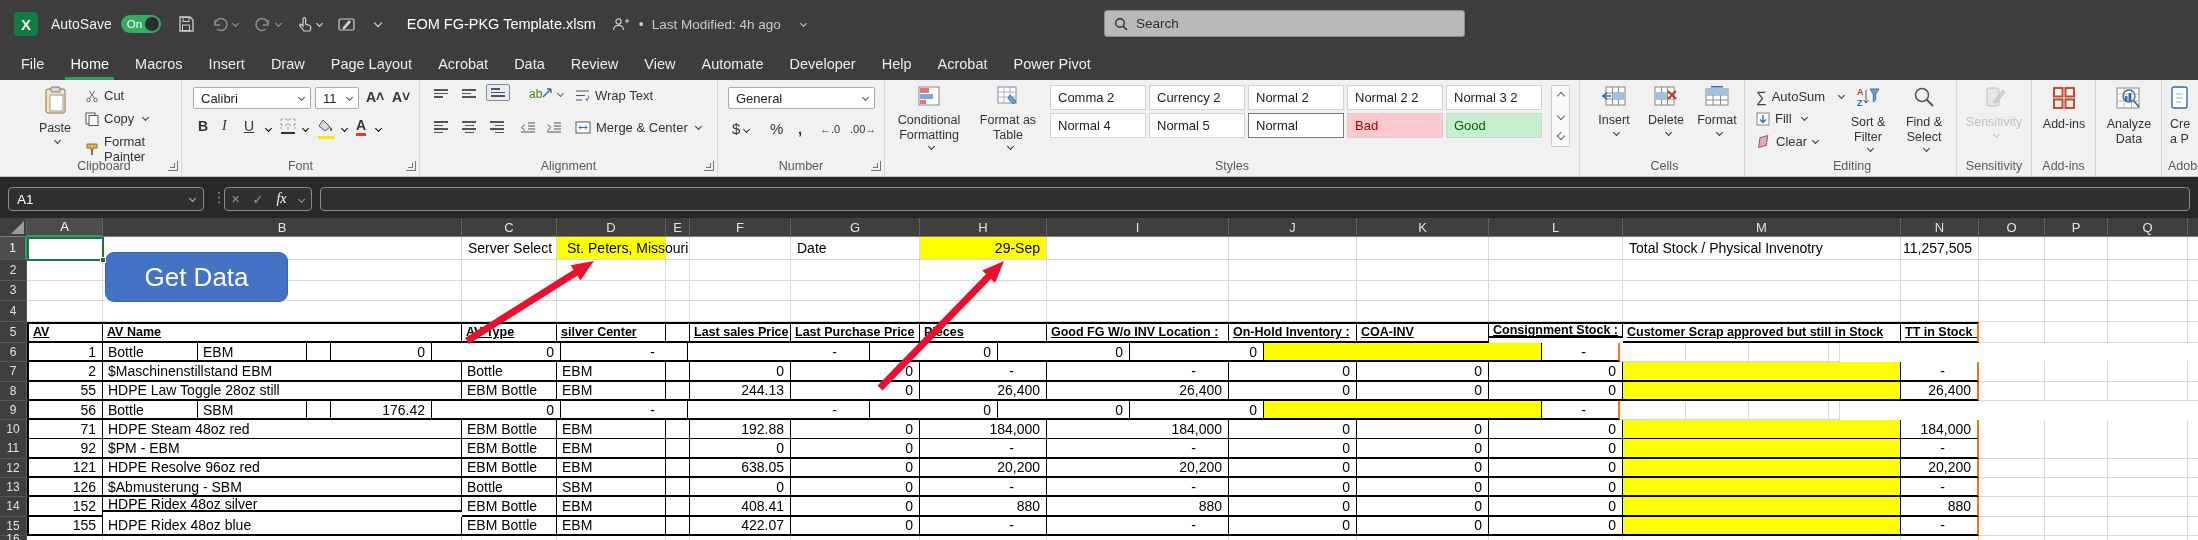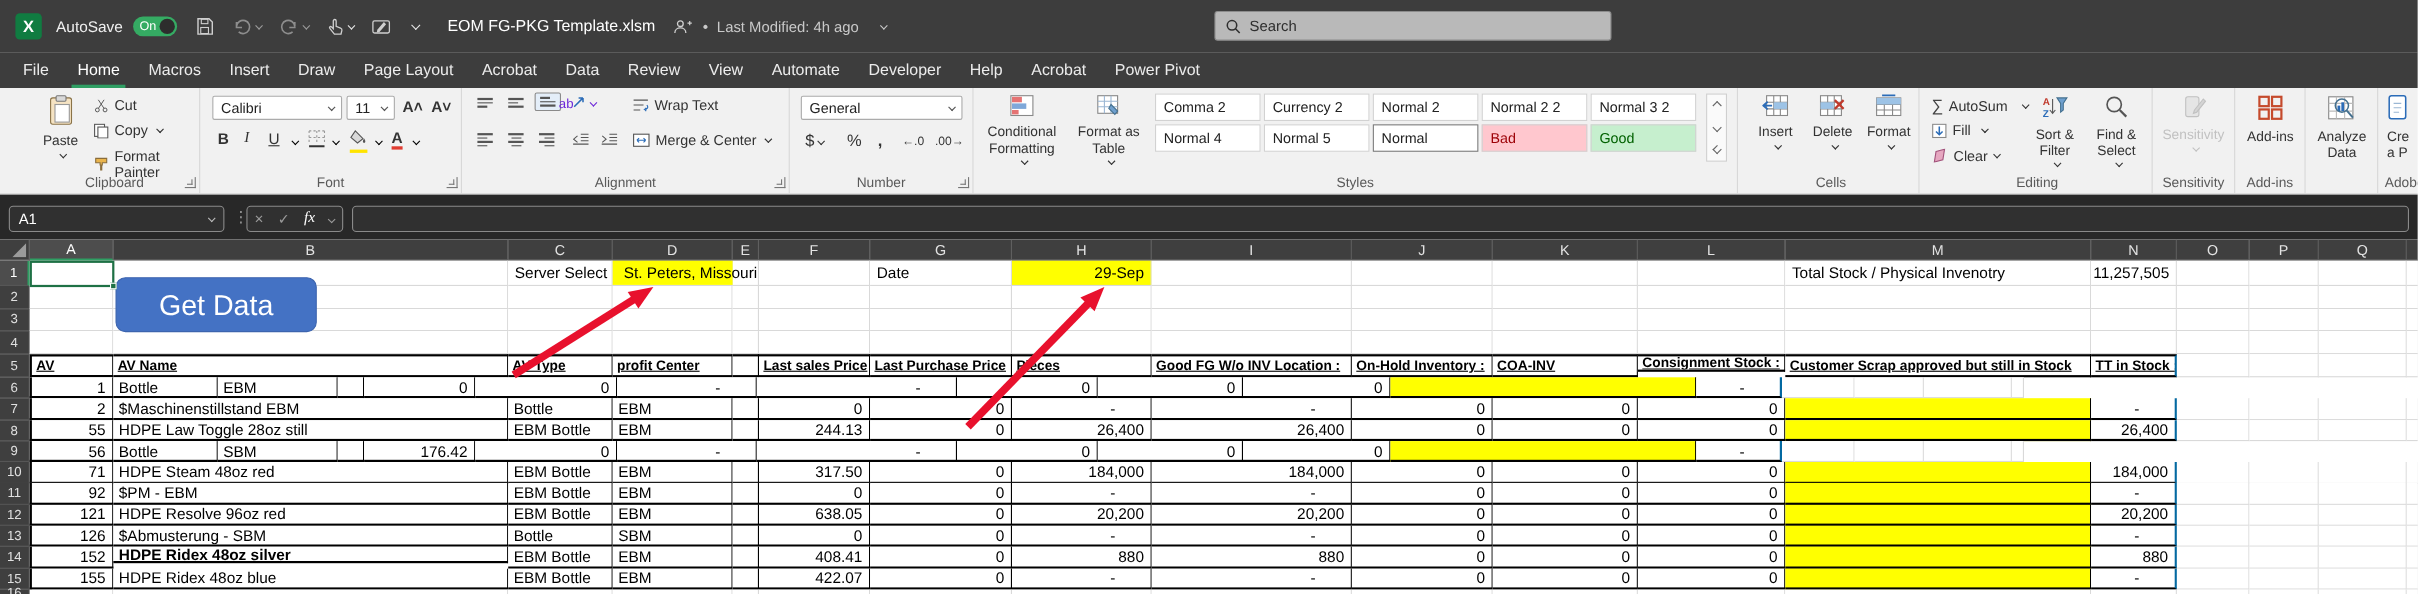--- a/index.html
+++ b/index.html
@@ -126,21 +126,21 @@
   .tc { flex:none; font-size:14px; color:#000; display:flex; align-items:center;
     border-right:1px solid #000; border-bottom:2px solid #000; overflow:hidden;
     white-space:nowrap; background:#fff; }
   .tc.l { padding-left:5px; justify-content:flex-start; }
   .tc.r { padding-right:6px; justify-content:flex-end; }
   .tc.dash { padding-right:32px; justify-content:flex-end; }
   .tc.yl { background:#ffff00; }
   .tc.th { font-weight:bold; text-decoration:underline; font-size:12.5px; padding-left:4px; }
   .tc.tct { border-top:2px solid #000; }
   .tc.tcl { border-left:2px solid #000; }
-  .tc.tcr { border-right:2px solid #0369a1; }
+  .tc.tcr { border-right:2px solid #f97316; }
 
   .getdata { position:absolute; left:105px; top:252px; width:183px; height:50px;
     background:#4472c4; border:1px solid #3c64ae; border-radius:9px; color:#fff;
     font-size:26px; display:flex; align-items:center; justify-content:center; cursor:pointer; }
   .a1sel { position:absolute; left:27px; top:237px; width:77px; height:24px;
     border:2px solid #1e7145; pointer-events:none; }
   .a1sel i { position:absolute; right:-4px; bottom:-4px; width:6px; height:6px;
     background:#1e7145; border:1px solid #fff; }
   .arrows { position:absolute; left:0; top:0; width:2198px; height:322px;
     pointer-events:none; z-index:6; }
@@ -318,21 +318,21 @@
       <span class="alnico" style="position:absolute;left:38px;top:6px">
           <i style="width:14px"></i>
           <i style="width:9px"></i>
           <i style="width:14px"></i>
         </span>
       <span class="alnico boxed" style="position:absolute;left:66px;top:4px">
           <i style="width:9px"></i>
           <i style="width:14px"></i>
           <i style="width:14px"></i>
         </span>
-      <span style="position:absolute;left:88px;top:6px;font-size:12px;color:#6d28d9"><span>ab</span><svg width="12" height="12" viewBox="0 0 12 12">
+      <span style="position:absolute;left:109px;top:6px;font-size:12px;color:#4d7c0f"><span>ab</span><svg width="12" height="12" viewBox="0 0 12 12">
             <path d="M1 11 L9 3 M9 3 l-4 0 M9 3 l0 4" stroke="#2b6cb8" fill="none" stroke-width="1.4"></path>
           </svg><span class="chev small"></span></span>
       <div class="rowbtn" style="left:155px;top:8px">
         <span class="ric">
             <svg width="15" height="13" viewBox="0 0 15 13">
               <path d="M1 2 h13 M1 6.5 h9 M1 11 h6" stroke="#555" fill="none"></path>
               <path d="M13 6.5 c2 2 0 4 -2 4 l1.5-1.5 M11 10.5 l1.5 1.5" stroke="#2b6cb8" fill="none"></path>
             </svg>
           </span>
         <span>Wrap Text</span>
@@ -700,21 +700,21 @@
         <div class="cell" style="width: 66px; height: 20.5px;"></div>
         <div class="cell" style="width: 63px; height: 20.5px;"></div>
         <div class="cell" style="width: 80px; height: 20.5px;"></div>
         <div class="cell" style="width: 11px; height: 20.5px;"></div>
       </div>
       <div class="shrow" style="height: 21.5px;">
         <div class="gut" style="height: 21.5px;">5</div>
         <div class="tc th tct tcl" style="width: 76px; height: 21.5px;">AV</div>
         <div class="tc th tct" style="width: 359px; height: 21.5px;">AV Name</div>
         <div class="tc th tct" style="width: 95px; height: 21.5px;">AV Type</div>
-        <div class="tc th tct" style="width: 109px; height: 21.5px;">profit Center</div>
+        <div class="tc th tct" style="width: 109px; height: 21.5px;">silver Center</div>
         <div class="tc th tct" style="width: 24px; height: 21.5px;"></div>
         <div class="tc th tct" style="width: 101px; height: 21.5px;">Last sales Price</div>
         <div class="tc th tct" style="width: 129px; height: 21.5px;">Last Purchase Price</div>
         <div class="tc th tct" style="width: 127px; height: 21.5px;">Pieces</div>
         <div class="tc th tct" style="width: 182px; height: 21.5px;">Good FG W/o INV Location :</div>
         <div class="tc th tct" style="width: 128px; height: 21.5px;">On-Hold Inventory :</div>
         <div class="tc th tct" style="width: 132px; height: 21.5px;">COA-INV</div>
         <div class="tc th tct" style="width: 134px; height: 16px;">Consignment Stock :</div>
         <div class="tc th tct" style="width: 278px; height: 21.5px;">Customer Scrap approved but still in Stock</div>
         <div class="tc th tct tcr" style="width: 78px; height: 21.5px;">TT in Stock :</div>
@@ -805,21 +805,21 @@
         <div class="cell" style="width: 80px; height: 19.34px;"></div>
         <div class="cell" style="width: 11px; height: 19.34px;"></div>
       </div>
       <div class="shrow" style="height: 19px;">
         <div class="gut" style="height: 19.34px;">10</div>
         <div class="tc tcl r" style="width: 76px; height: 19.34px;">71</div>
         <div class="tc l" style="width: 359px; height: 19.34px;">HDPE Steam 48oz red</div>
         <div class="tc l" style="width: 95px; height: 19.34px;">EBM Bottle</div>
         <div class="tc l" style="width: 109px; height: 19.34px;">EBM</div>
         <div class="tc" style="width: 24px; height: 19.34px;"></div>
-        <div class="tc r" style="width: 101px; height: 19.34px;">317.50</div>
+        <div class="tc r" style="width: 101px; height: 19.34px;">192.88</div>
         <div class="tc r" style="width: 129px; height: 19.34px;">0</div>
         <div class="tc r" style="width: 127px; height: 19.34px;">184,000</div>
         <div class="tc r" style="width: 182px; height: 19.34px;">184,000</div>
         <div class="tc r" style="width: 128px; height: 19.34px;">0</div>
         <div class="tc r" style="width: 132px; height: 19.34px;">0</div>
         <div class="tc r" style="width: 134px; height: 19.34px;">0</div>
         <div class="tc yl" style="width: 278px; height: 19.34px;"></div>
         <div class="tc tcr r" style="width: 78px; height: 19.34px;">184,000</div>
         <div class="cell" style="width: 66px; height: 19.34px;"></div>
         <div class="cell" style="width: 63px; height: 19.34px;"></div>
@@ -885,21 +885,21 @@
         <div class="tc yl" style="width: 278px; height: 19.34px;"></div>
         <div class="tc tcr dash" style="width: 78px; height: 19.34px;">-</div>
         <div class="cell" style="width: 66px; height: 19.34px;"></div>
         <div class="cell" style="width: 63px; height: 19.34px;"></div>
         <div class="cell" style="width: 80px; height: 19.34px;"></div>
         <div class="cell" style="width: 11px; height: 19.34px;"></div>
       </div>
       <div class="shrow" style="height: 19.34px;">
         <div class="gut" style="height: 19.34px;">14</div>
         <div class="tc tcl r" style="width: 76px; height: 19.34px;">152</div>
-        <div class="tc l" style="width: 359px; height: 15px; font-weight: bold;">HDPE Ridex 48oz silver</div>
+        <div class="tc l" style="width: 359px; height: 15px;">HDPE Ridex 48oz silver</div>
         <div class="tc l" style="width: 95px; height: 19.34px;">EBM Bottle</div>
         <div class="tc l" style="width: 109px; height: 19.34px;">EBM</div>
         <div class="tc" style="width: 24px; height: 19.34px;"></div>
         <div class="tc r" style="width: 101px; height: 19.34px;">408.41</div>
         <div class="tc r" style="width: 129px; height: 19.34px;">0</div>
         <div class="tc r" style="width: 127px; height: 19.34px;">880</div>
         <div class="tc r" style="width: 182px; height: 19.34px;">880</div>
         <div class="tc r" style="width: 128px; height: 19.34px;">0</div>
         <div class="tc r" style="width: 132px; height: 19.34px;">0</div>
         <div class="tc r" style="width: 134px; height: 19.34px;">0</div>

